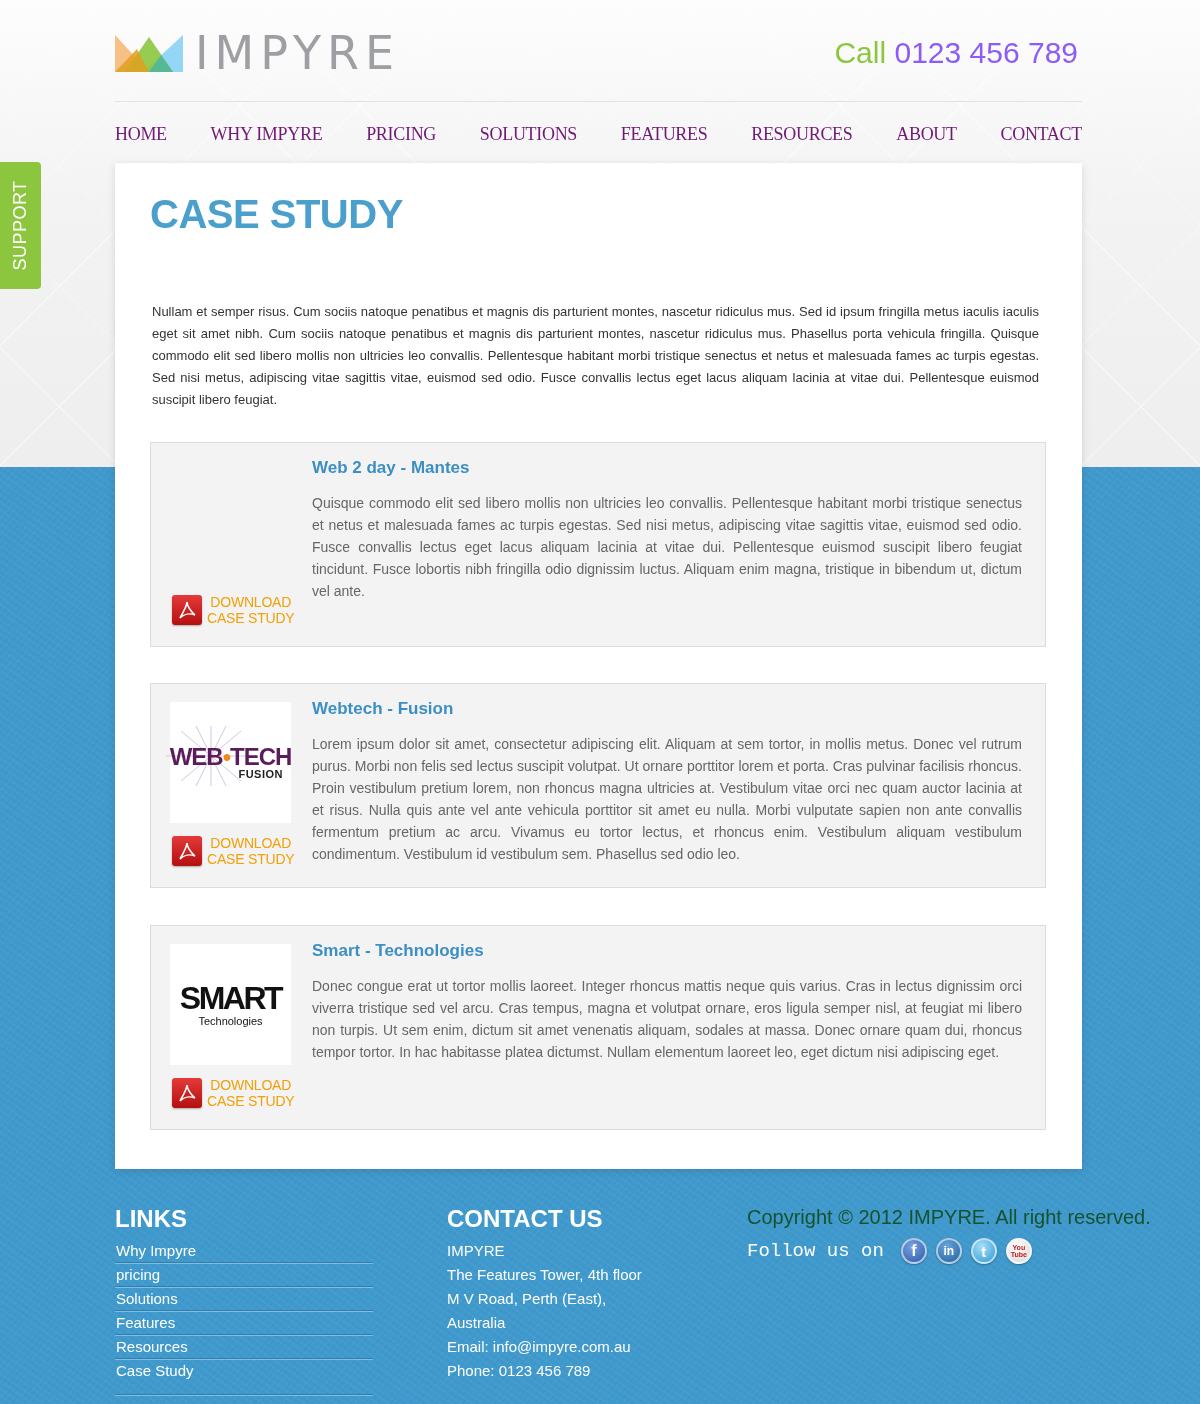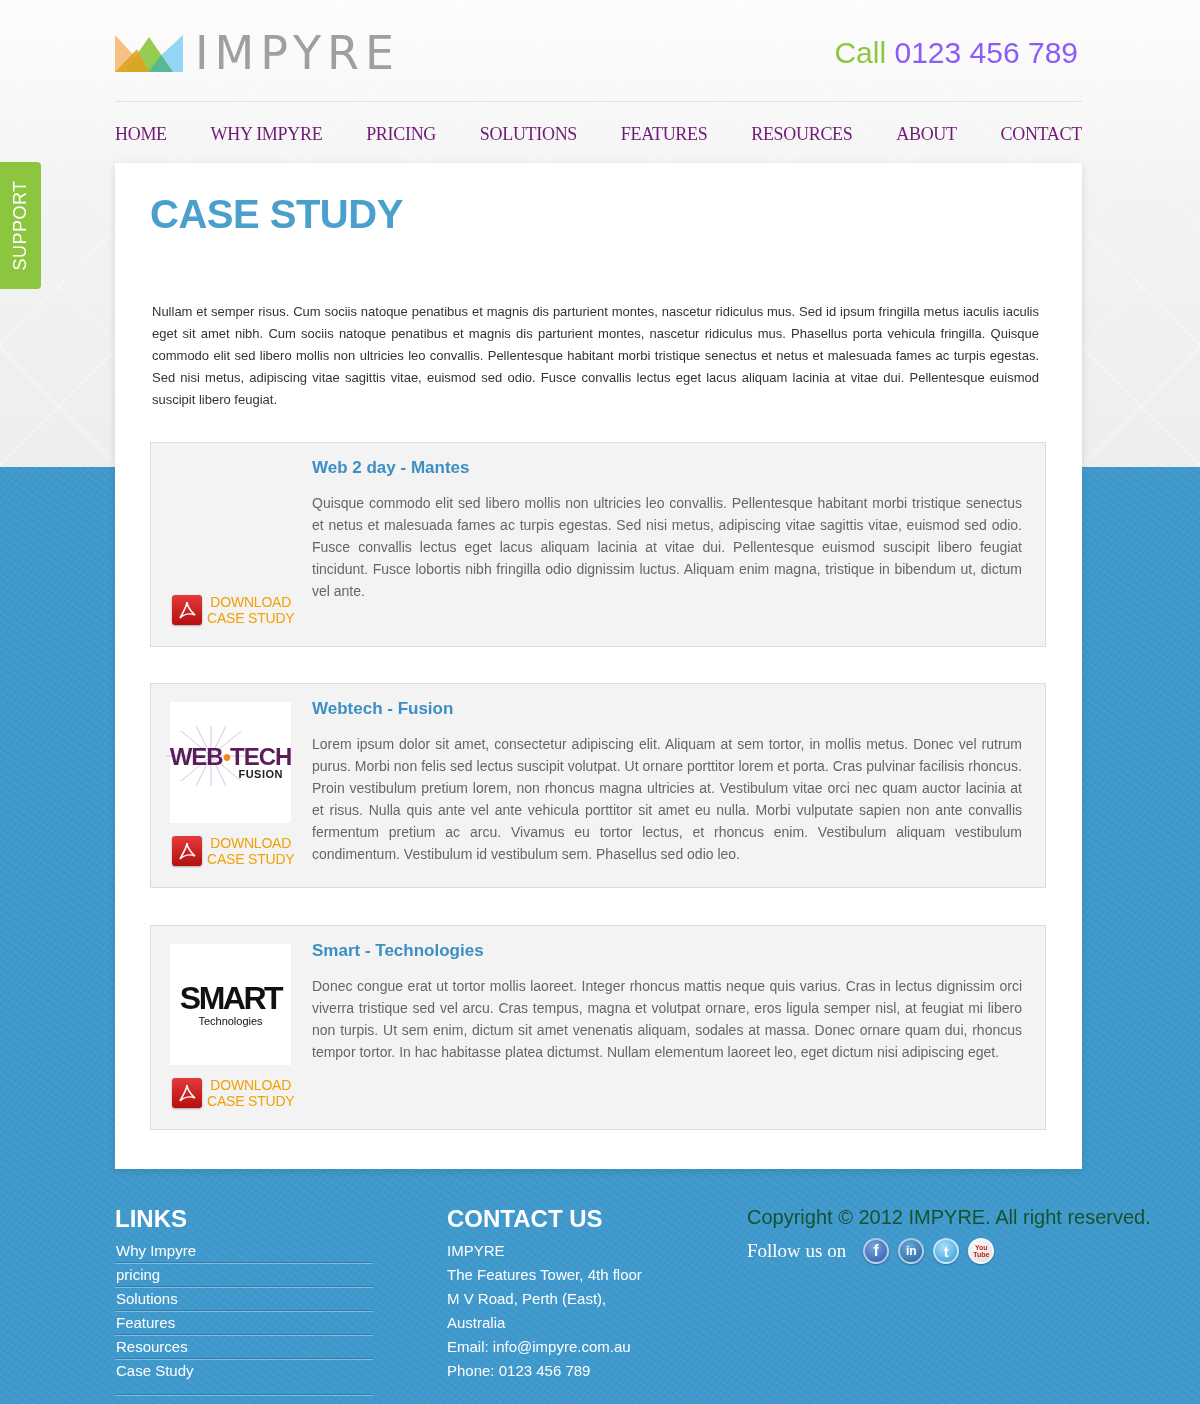--- a/index.html
+++ b/index.html
@@ -144,21 +144,21 @@
   .contact div {
     color: #fff; font-family: "Liberation Sans", sans-serif; font-size: 15px; line-height: 24px;
   }
   .copyright {
     position: absolute; left: 747px; top: 1206px; color: #14532d;
     font-family: "Liberation Sans", sans-serif; font-size: 20px; line-height: 22px; text-align: right;
   }
   .follow {
     position: absolute; left: 747px; top: 1238px; display: flex; align-items: center;
   }
-  .follow-label { color: #fff; font-family: Liberation Serif, serif; font-size: 19px; line-height: 26px; margin-right: 8px; }
+  .follow-label { color: #fff; font-family: Liberation Mono, monospace; font-size: 19px; line-height: 26px; margin-right: 8px; }
   .soc {
     width: 26px; height: 26px; border-radius: 50%; margin-left: 9px;
     display: flex; align-items: center; justify-content: center;
     color: #fff; font-family: "Liberation Sans", sans-serif; font-weight: bold;
     box-shadow: 0 1px 2px rgba(0,0,0,0.3); border: 2px solid rgba(255,255,255,0.6);
   }
   .soc.fb { background: radial-gradient(circle at 40% 30%, #7aa3e0, #2a5aa8); font-size: 16px; }
   .soc.li { background: radial-gradient(circle at 40% 30%, #6aa9dc, #1f5f9c); font-size: 12px; }
   .soc.tw { background: radial-gradient(circle at 40% 30%, #a9def8, #2d9ad6); font-size: 15px; }
   .soc.yt { background: radial-gradient(circle at 40% 30%, #ffffff, #d8d8d8); font-size: 7px; color: #c3191a; line-height: 7px; flex-direction: column; }

